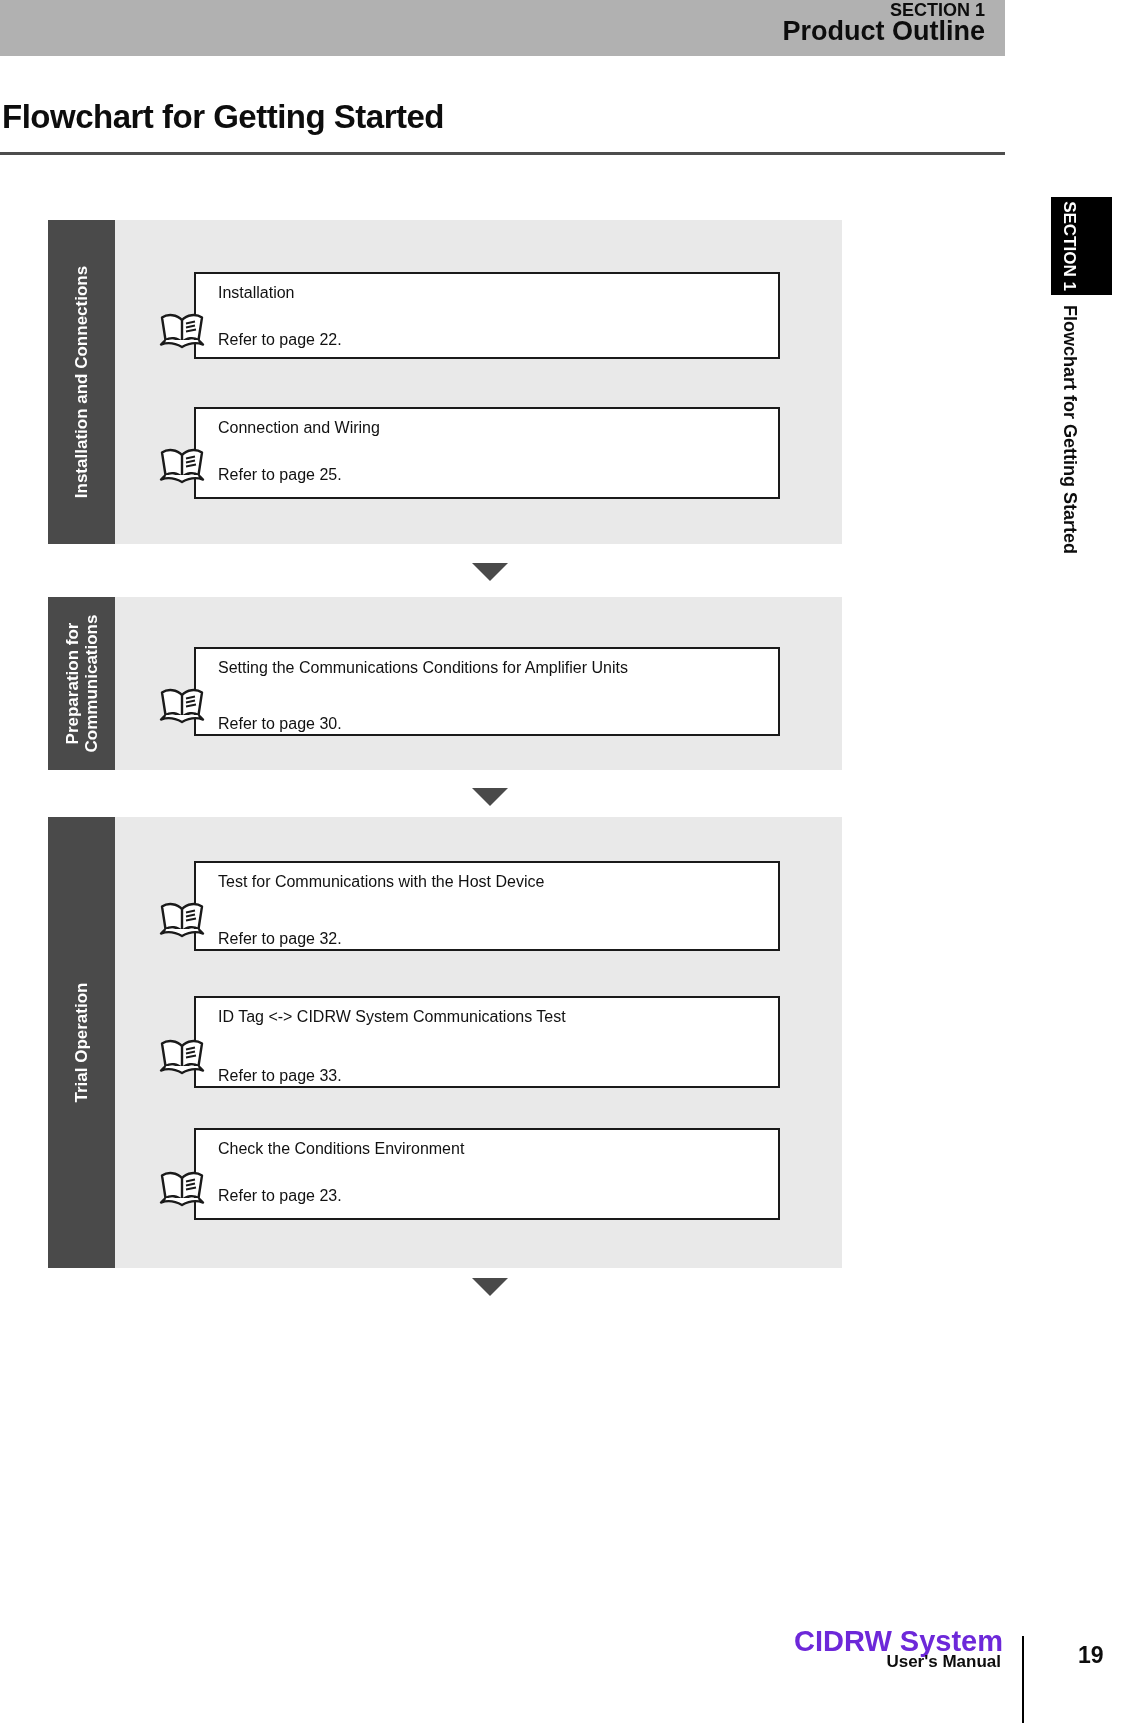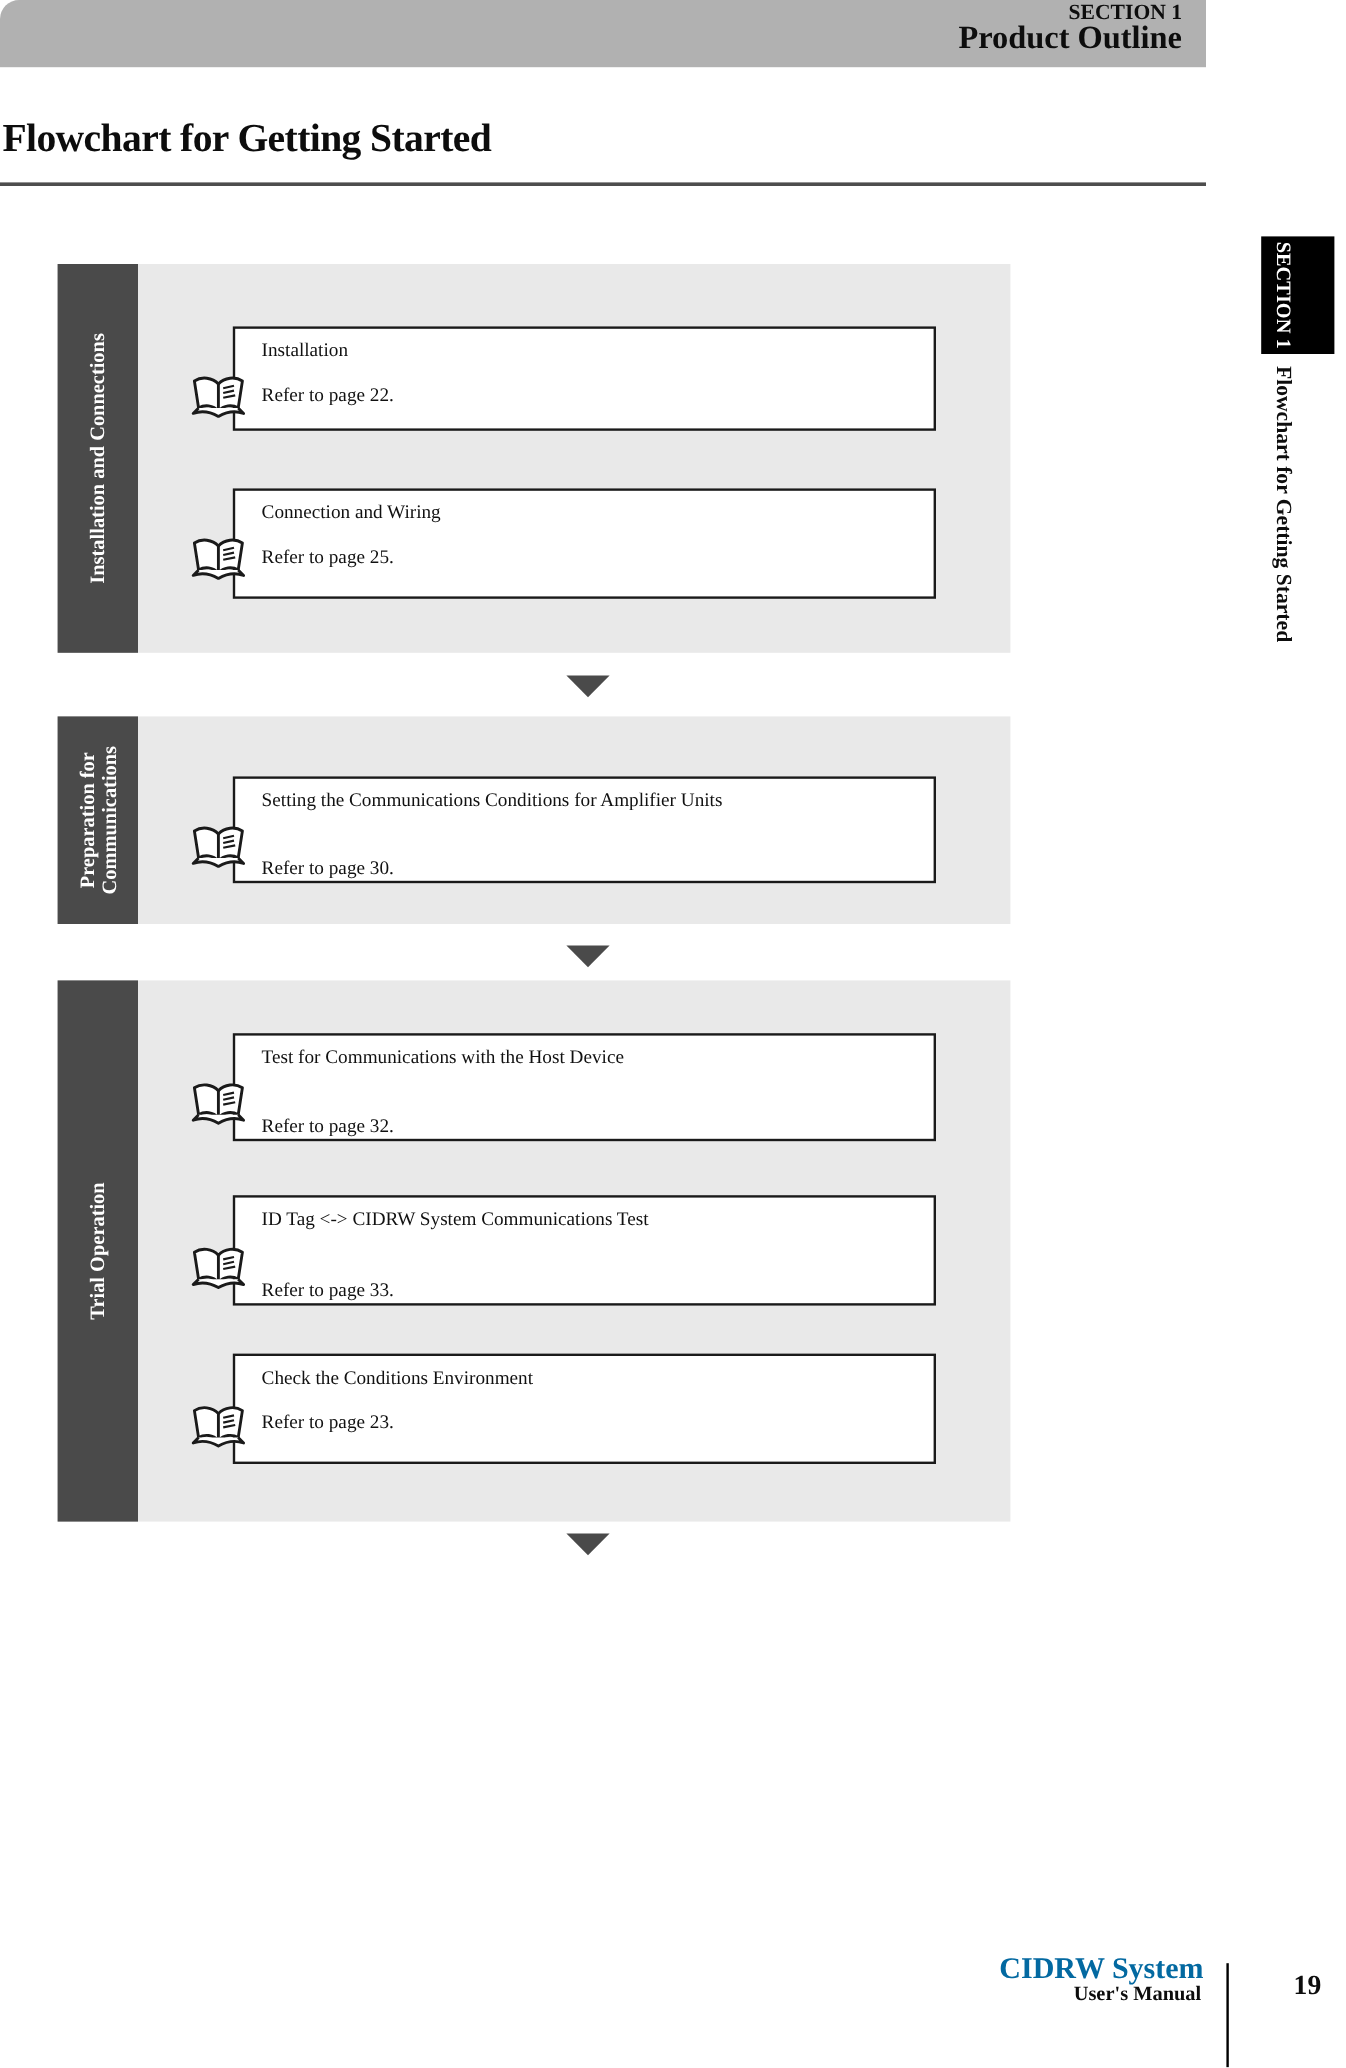--- a/index.html
+++ b/index.html
@@ -1,18 +1,18 @@
 <!DOCTYPE html>
 <html><head>
 <meta charset="utf-8">
 <style>
   html,body{margin:0;padding:0;background:#fff;}
   .canvas{
     position:relative;width:1122px;height:1723px;background:#ffffff;
-    font-family:Liberation Serif, serif;overflow:hidden;color:#1a1a1a;border-radius:16px;
+    font-family:Liberation Sans, sans-serif;overflow:hidden;color:#1a1a1a;
   }
   
   .header-bar{position:absolute;left:0;top:0;width:1005px;height:56px;background:#b1b1b1;}
   .header-text{position:absolute;right:20px;top:0;text-align:right;color:#0d0d0d;}
   .header-line1{font-size:18px;font-weight:bold;line-height:20px;}
   .header-line2{font-size:27px;font-weight:bold;line-height:22px;}
   
   .page-title{position:absolute;left:2px;top:98px;margin:0;font-size:33px;font-weight:bold;letter-spacing:-0.5px;color:#0d0d0d;}
   .title-rule{position:absolute;left:0;top:152px;width:1005px;height:3px;background:#4d4d4d;}
   
@@ -20,21 +20,21 @@
   .section-bar{
     position:absolute;left:0;top:100%;height:67px;background:#4a4a4a;
     transform:rotate(-90deg);transform-origin:0 0;
     display:flex;flex-direction:column;align-items:center;justify-content:center;
     color:#ffffff;font-weight:bold;font-size:17px;line-height:19px;text-align:center;
   }
   
   .step-box{
     position:absolute;left:194px;width:586px;box-sizing:border-box;background:#ffffff;
     border:2px solid #1a1a1a;padding:9px 10px 0 22px;
-    display:flex;flex-direction:column;gap:17px;
+    display:flex;flex-direction:column;gap:27px;
   }
   .step-title,.step-refer{font-size:16px;line-height:20px;color:#111;white-space:nowrap;}
   
   .book-icon{position:absolute;left:159px;width:46px;height:38px;}
   
   .down-arrow{
     position:absolute;left:472px;width:0;height:0;
     border-left:18px solid transparent;border-right:18px solid transparent;
     border-top:18px solid #4a4a4a;
   }
@@ -45,21 +45,21 @@
     display:flex;align-items:center;justify-content:center;
     color:#ffffff;font-weight:bold;font-size:17px;white-space:nowrap;
   }
   .side-label-box{
     position:absolute;left:1112px;top:305px;width:290px;height:61px;
     transform:rotate(90deg);transform-origin:0 0;box-sizing:border-box;padding-top:24px;
     display:flex;align-items:center;justify-content:flex-start;
     color:#0d0d0d;font-weight:bold;font-size:18px;white-space:nowrap;
   }
   
-  .footer-product{position:absolute;right:119px;top:1629px;font-size:25px;font-weight:bold;line-height:24px;color:#0369a1;}
+  .footer-product{position:absolute;right:119px;top:1629px;font-size:29px;font-weight:bold;line-height:24px;color:#6d28d9;}
   .footer-manual{position:absolute;right:121px;top:1653px;font-size:17px;font-weight:bold;line-height:18px;color:#0d0d0d;}
   .footer-divider{position:absolute;left:1022px;top:1636px;width:2px;height:87px;background:#000000;}
   .footer-pagenum{position:absolute;left:1078px;top:1642px;font-size:23px;font-weight:bold;color:#0d0d0d;}
 </style>
 </head>
 <body>
 
 <div class="canvas">
 
   <div class="header-bar">

